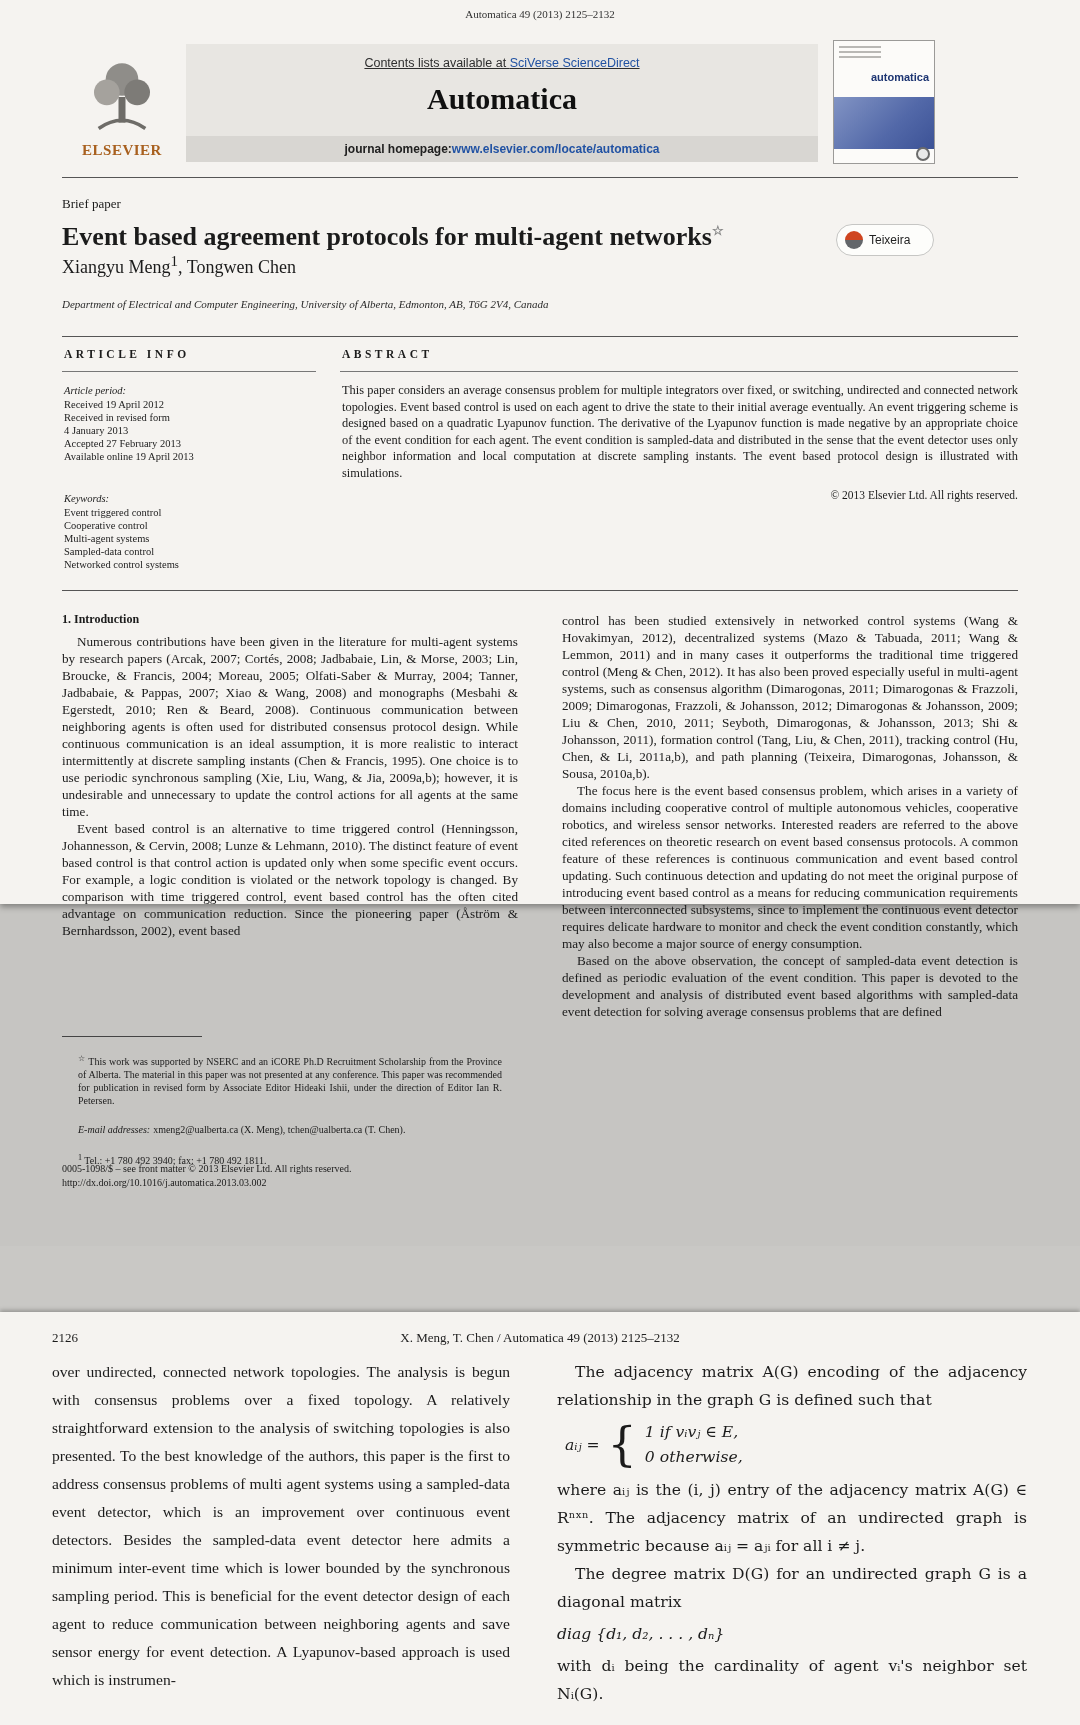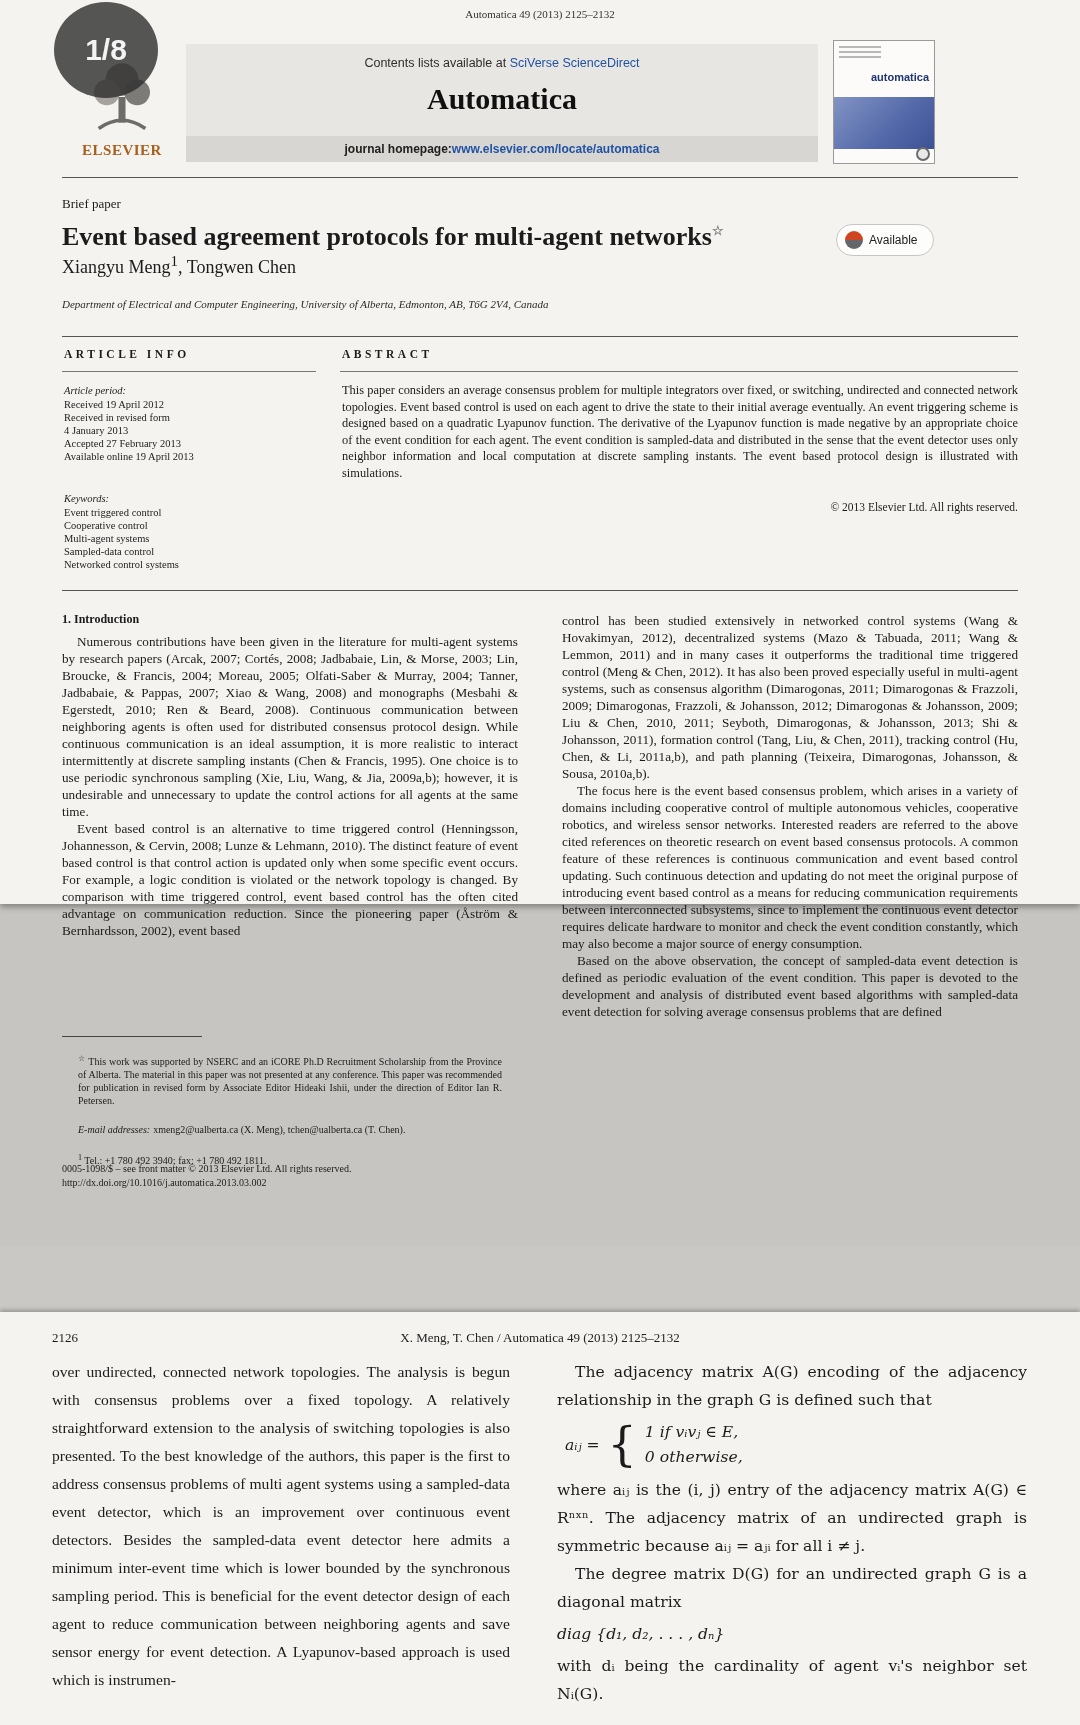--- a/index.html
+++ b/index.html
@@ -14,21 +14,21 @@
   .citation{top:8px;left:0;width:100%;text-align:center;font-size:11px;color:#333;}
   .badge{top:2px;left:54px;width:104px;height:96px;border-radius:50%;
          background:rgba(45,45,45,.8);display:flex;align-items:center;justify-content:center;
          color:#f4f4f4;font:600 30px "Liberation Sans","DejaVu Sans",sans-serif;z-index:5;}
 
   .elsevier-block{top:58px;left:62px;width:120px;height:106px;text-align:center;}
   .elsevier-text{font-weight:700;font-size:15px;letter-spacing:.5px;color:#a8601f;margin-top:2px;}
 
   .mast-box{top:44px;left:186px;width:632px;height:118px;background:#e8e6e2;}
   .contents-line{position:absolute;top:12px;width:100%;text-align:center;
-                 font:12.5px "Liberation Sans","DejaVu Sans",sans-serif;color:#2e2e2e;}
+                 font:12.5px "Liberation Sans","DejaVu Sans",sans-serif;color:#2e2e2e;text-decoration:underline;}
   .blue{color:#2152a3;}
   .mast-title{position:absolute;top:38px;width:100%;text-align:center;font-size:30px;font-weight:700;color:#101010;}
   .home-strip{position:absolute;bottom:0;left:0;width:100%;height:26px;background:#d8d6d2;
               display:flex;align-items:center;justify-content:center;
               font:700 12px "Liberation Sans","DejaVu Sans",sans-serif;color:#202020;}
 
   .cover{top:40px;left:833px;width:100px;height:122px;background:#fcfbf9;border:1px solid #9b9a98;}
   .cover-lines{position:absolute;top:5px;left:5px;width:42px;height:14px;
                background:repeating-linear-gradient(#b9b8b5 0 2px,transparent 2px 5px);}
   .cover-title{position:absolute;top:30px;right:5px;font:700 11px "Liberation Sans","DejaVu Sans",sans-serif;color:#1d3572;}
@@ -63,21 +63,21 @@
   .info-small{font-size:10.5px;line-height:13px;color:#222;}
   .hist-label{top:384px;left:64px;font-style:italic;}
   .hist-0{top:398px;left:64px;} .hist-1{top:411px;left:64px;} .hist-2{top:424px;left:64px;}
   .hist-3{top:437px;left:64px;} .hist-4{top:450px;left:64px;}
   .kw-label{top:492px;left:64px;font-style:italic;}
   .kw-0{top:506px;left:64px;} .kw-1{top:519px;left:64px;} .kw-2{top:532px;left:64px;}
   .kw-3{top:545px;left:64px;} .kw-4{top:558px;left:64px;}
 
   .abstract-body{top:382px;left:342px;width:676px;}
   .abstract-body p{margin:0;font-size:12.4px;line-height:16.5px;text-align:justify;}
-  .copyright{margin-top:20px;text-align:right;font-size:11.5px;font-family:Liberation Serif, serif;}
+  .copyright{margin-top:8px;text-align:right;font-size:11.5px;font-family:Liberation Serif, serif;}
 
   .col{top:612px;width:456px;}
   .colL{left:62px;} .colR{left:562px;}
   .col h2{margin:0 0 6px 0;font-size:12px;}
   .col p{margin:0;font-size:13.2px;line-height:17px;text-align:justify;}
   .indent{text-indent:15px;}
 
   .footnote{top:1036px;left:62px;width:456px;}
   .fn-rule{width:140px;height:1px;background:#444;margin-bottom:5px;}
   .footnote p{margin:16px;font-size:10px;line-height:12.8px;text-align:justify;}
@@ -100,23 +100,20 @@
 </style>
 </head>
 <body>
 
 <div class="canvas">
 
   <div class="page page1">
 
     <div class="abs citation">Automatica 49 (2013) 2125–2132</div>
 
-    <div class="abs badge">
-      <span>1/8</span>
-    </div>
 
     <div class="abs elsevier-block">
       <svg width="70" height="78" viewBox="0 0 60 66">
         <circle cx="30" cy="18" r="14" fill="#8f8d89"></circle>
         <circle cx="17" cy="29" r="11" fill="#a5a29d"></circle>
         <circle cx="43" cy="29" r="11" fill="#7d7b77"></circle>
         <rect x="27" y="33" width="6" height="22" fill="#6e6c68"></rect>
         <path d="M10 60 Q30 46 50 60" stroke="#6e6c68" stroke-width="3" fill="none"></path>
       </svg>
       <div class="elsevier-text">ELSEVIER</div>
@@ -141,21 +138,21 @@
     </div>
 
     <div class="abs rule r-top"></div>
 
     <div class="abs paper-type">Brief paper</div>
 
     <h1 class="abs title"><span>Event based agreement protocols for multi-agent networks</span><sup class="mark">☆</sup></h1>
 
     <div class="abs crossmark">
       <span class="cm-logo"></span>
-      <span class="cm-text">Available</span>
+      <span class="cm-text">Teixeira</span>
     </div>
 
     <div class="abs authors">
       <span>Xiangyu Meng</span><sup>1</sup><span>, Tongwen Chen</span>
     </div>
 
     <div class="abs affiliation">Department of Electrical and Computer Engineering, University of Alberta, Edmonton, AB, T6G 2V4, Canada</div>
 
     <div class="abs rule r-info-top"></div>
     <div class="abs h-sec h-artinfo">ARTICLE INFO</div>

